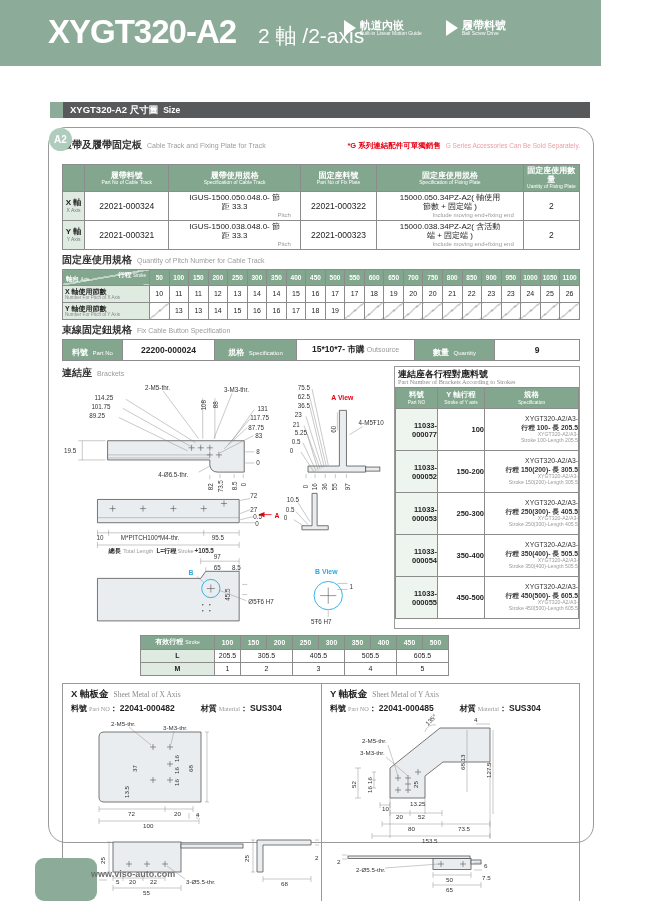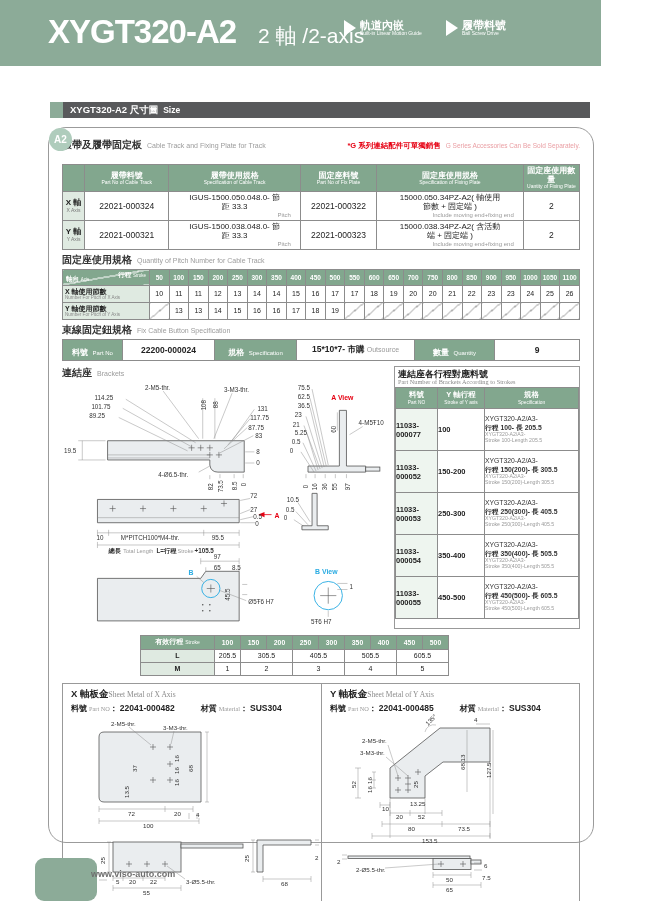--- a/index.html
+++ b/index.html
@@ -71,40 +71,40 @@
   
   .brk{display:flex;gap:6px;margin-top:5px}
   .brk-left{width:326px}
   .brk-right{width:184px;border:1px solid #999}
   .tbl-title{padding:2px 3px 1px 3px}
   .tbl-title .zh{display:block;font-size:9px;font-weight:bold;line-height:1.15}
   .tbl-title .en{display:block;font-family:"Liberation Serif",serif;font-size:6.3px;color:#8a8a8a;line-height:1.1}
   .t4{width:100%;table-layout:fixed}
   .t4 th{height:18px}
   .t4 .th-zh{font-size:7.5px}.t4 .th-en{font-size:4.8px}
-  .t4 td{height:41px;text-align:left;vertical-align:middle;padding:0}
+  .t4 td{height:41px;text-align:right;vertical-align:middle;padding:0}
   .pn4{background:#eef5ef;font-size:7.5px;font-weight:bold}
   .pn4 span{display:block;line-height:1.2}
   .stk4{font-size:7.5px;font-weight:bold}
   .s1,.s2{display:block;font-size:6.8px;color:#333;line-height:1.25}
   .s2{font-weight:bold}
   .s3,.s4{display:block;font-size:5.2px;color:#9a9a9a;line-height:1.15}
   
   .t5{margin:6px 0 0 78px;table-layout:fixed}
   .t5 th{height:13px;padding:0}
   .t5 .hz{font-size:7px;font-weight:bold}
   .t5 .hz .sm2{font-size:5px;font-weight:normal}
   .t5 .sv{font-size:6.8px;font-weight:bold}
   .t5 td{height:12px;text-align:center;font-size:7px;padding:0}
   .t5 .lbl{background:#dfeae1;font-weight:bold}
   
   .bottom-box{margin-top:7px;border:1px solid #999;display:flex;height:221px}
   .half{width:50%;box-sizing:border-box;padding:4px 6px 0 8px}
   .half+.half{border-left:1px solid #999}
-  .sheet-head{display:flex;align-items:baseline;}
+  .sheet-head{display:flex;align-items:baseline;gap:5px}
   .sheet-head .zh{font-size:9.5px;font-weight:bold}
   .sheet-head .en{font-family:"Liberation Serif",serif;font-size:7.5px;color:#8a8a8a}
   .sheet-sub{margin-top:2px;font-size:8.5px;display:flex;align-items:baseline;flex-wrap:nowrap;white-space:nowrap}
   .sheet-sub .lzh{font-weight:bold;font-size:8px}
   .sheet-sub .len{font-family:"Liberation Serif",serif;font-size:6.3px;color:#999;margin-left:2px}
   .sheet-sub .val{font-weight:bold;font-size:8.5px;margin-left:2px}
   .sheet-sub .gap{display:inline-block;width:26px}
   
   .foot-green{position:absolute;left:35px;top:858px;width:62px;height:43px;background:#8cab98;border-radius:9px}
   .foot-url{position:absolute;left:91px;top:869px;font-size:9px;color:#6f6f6f;font-weight:bold}

